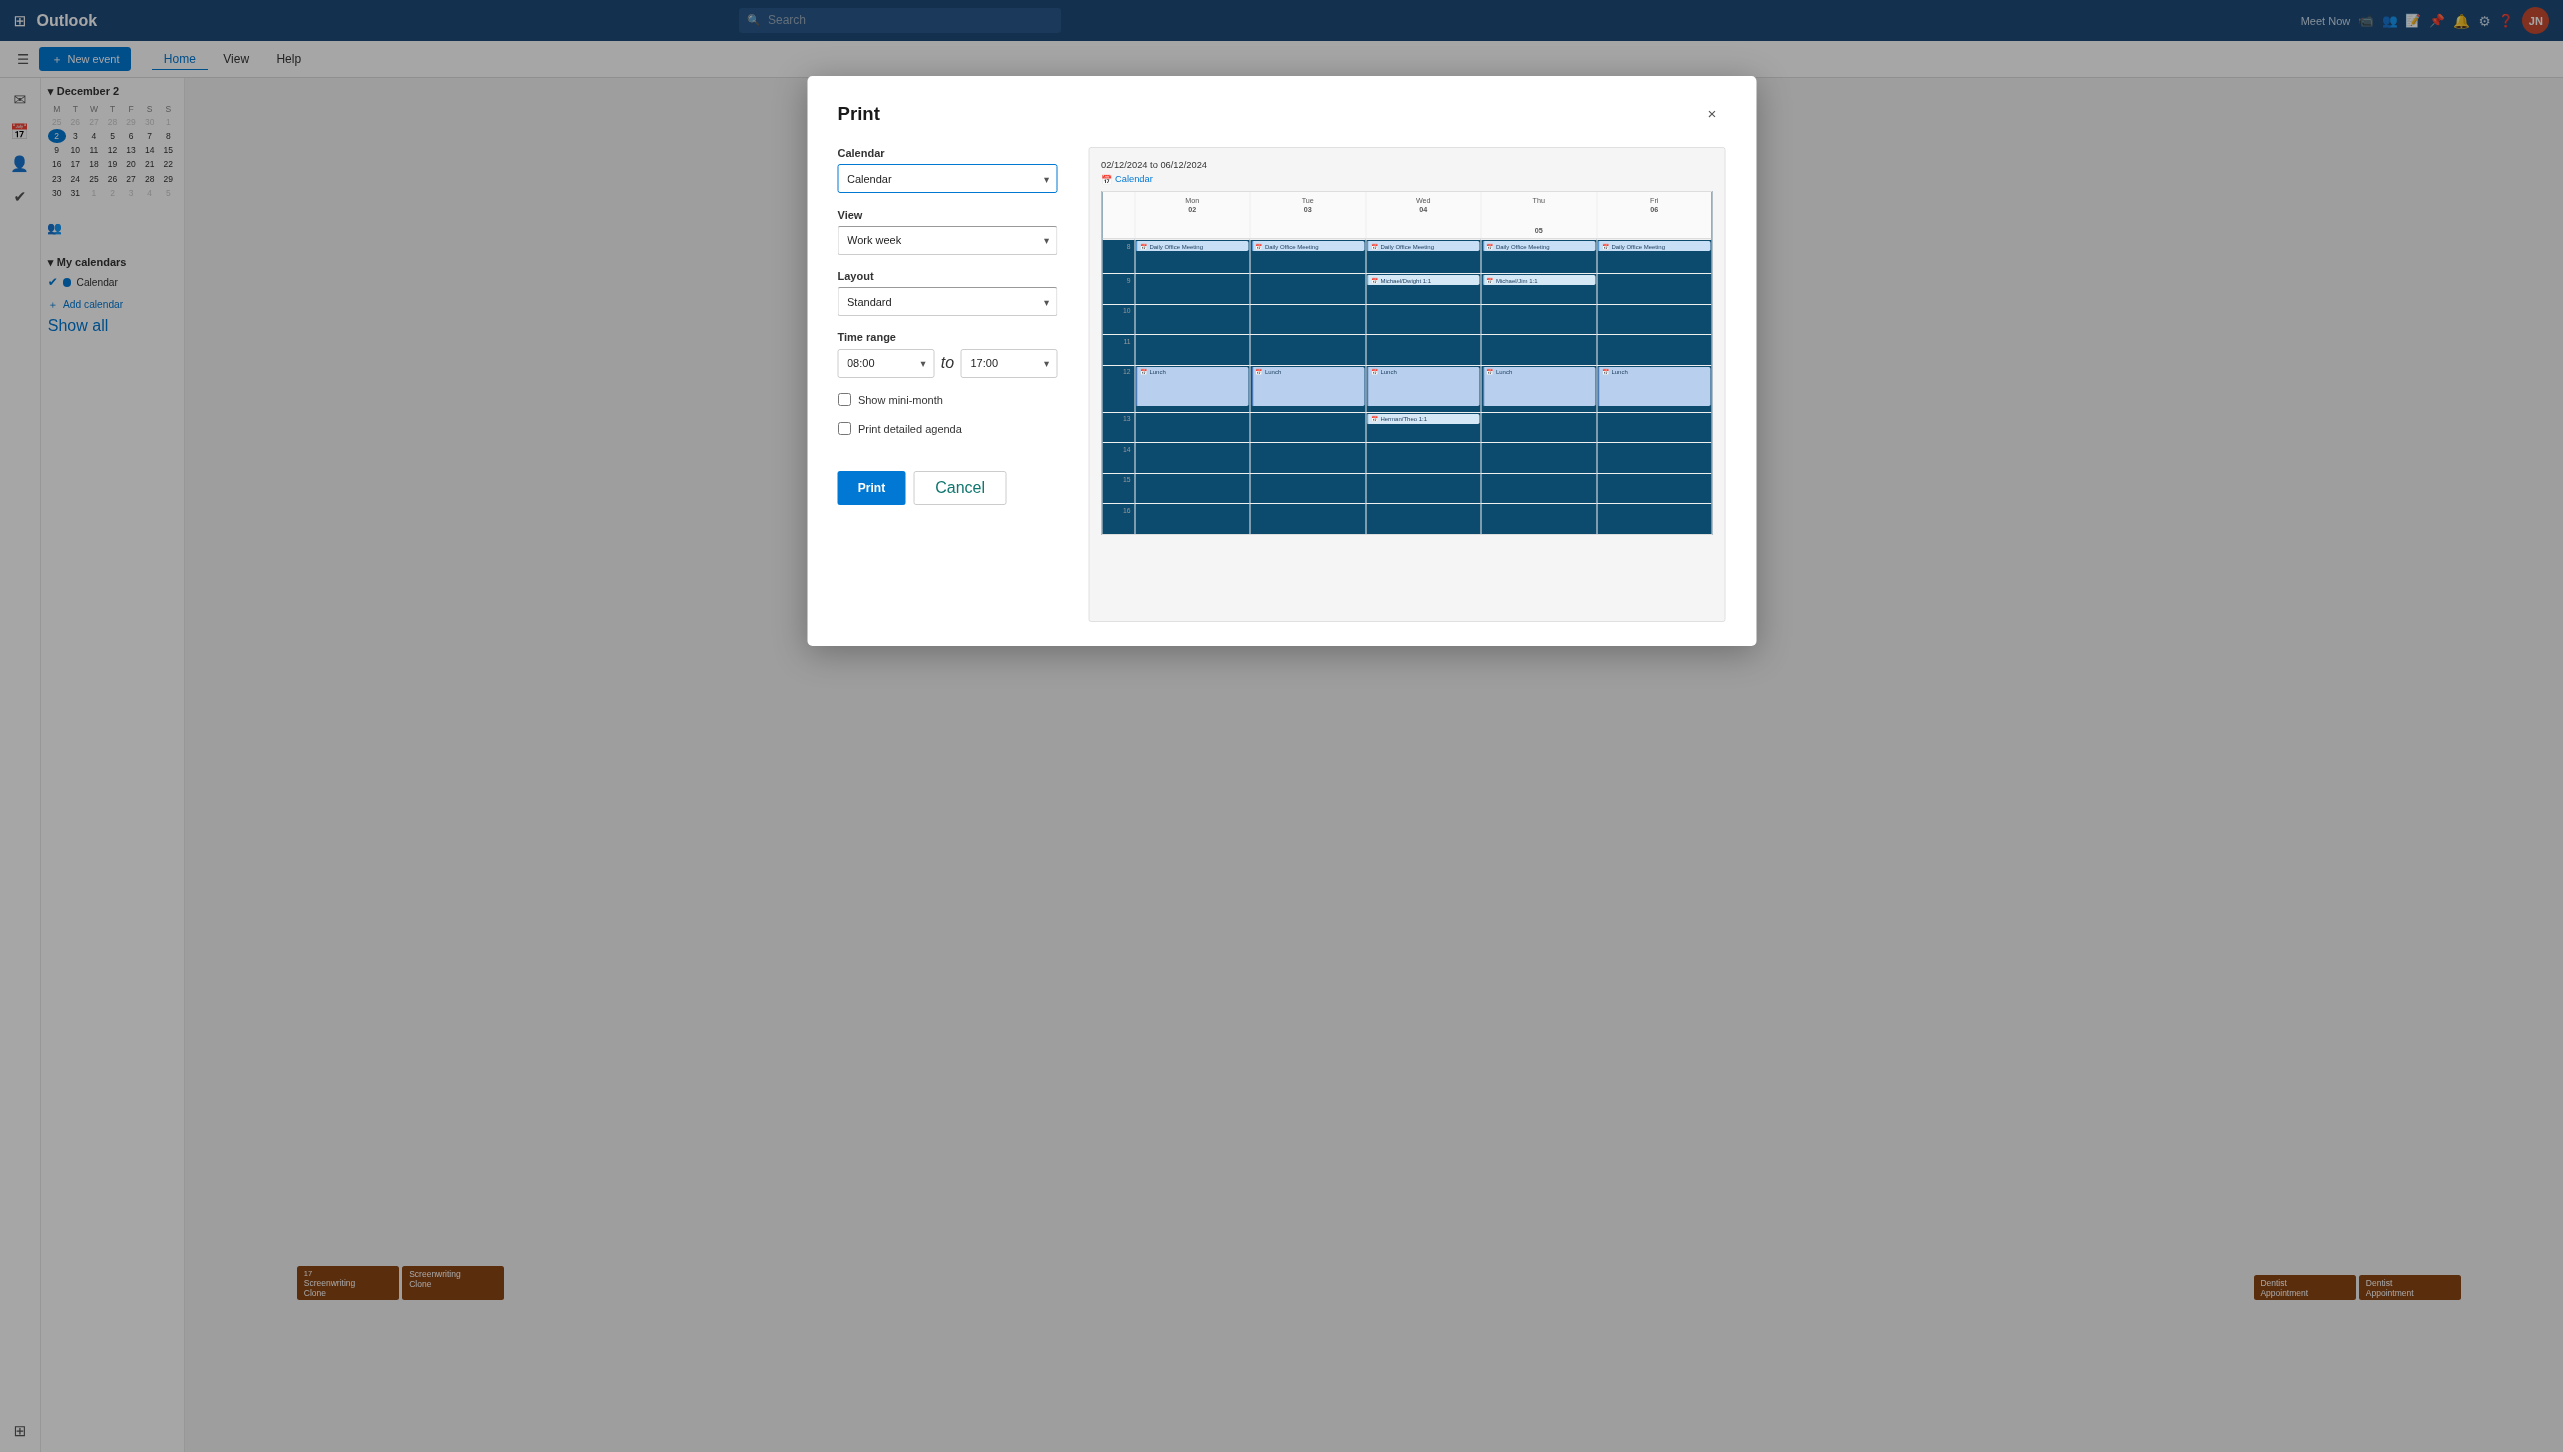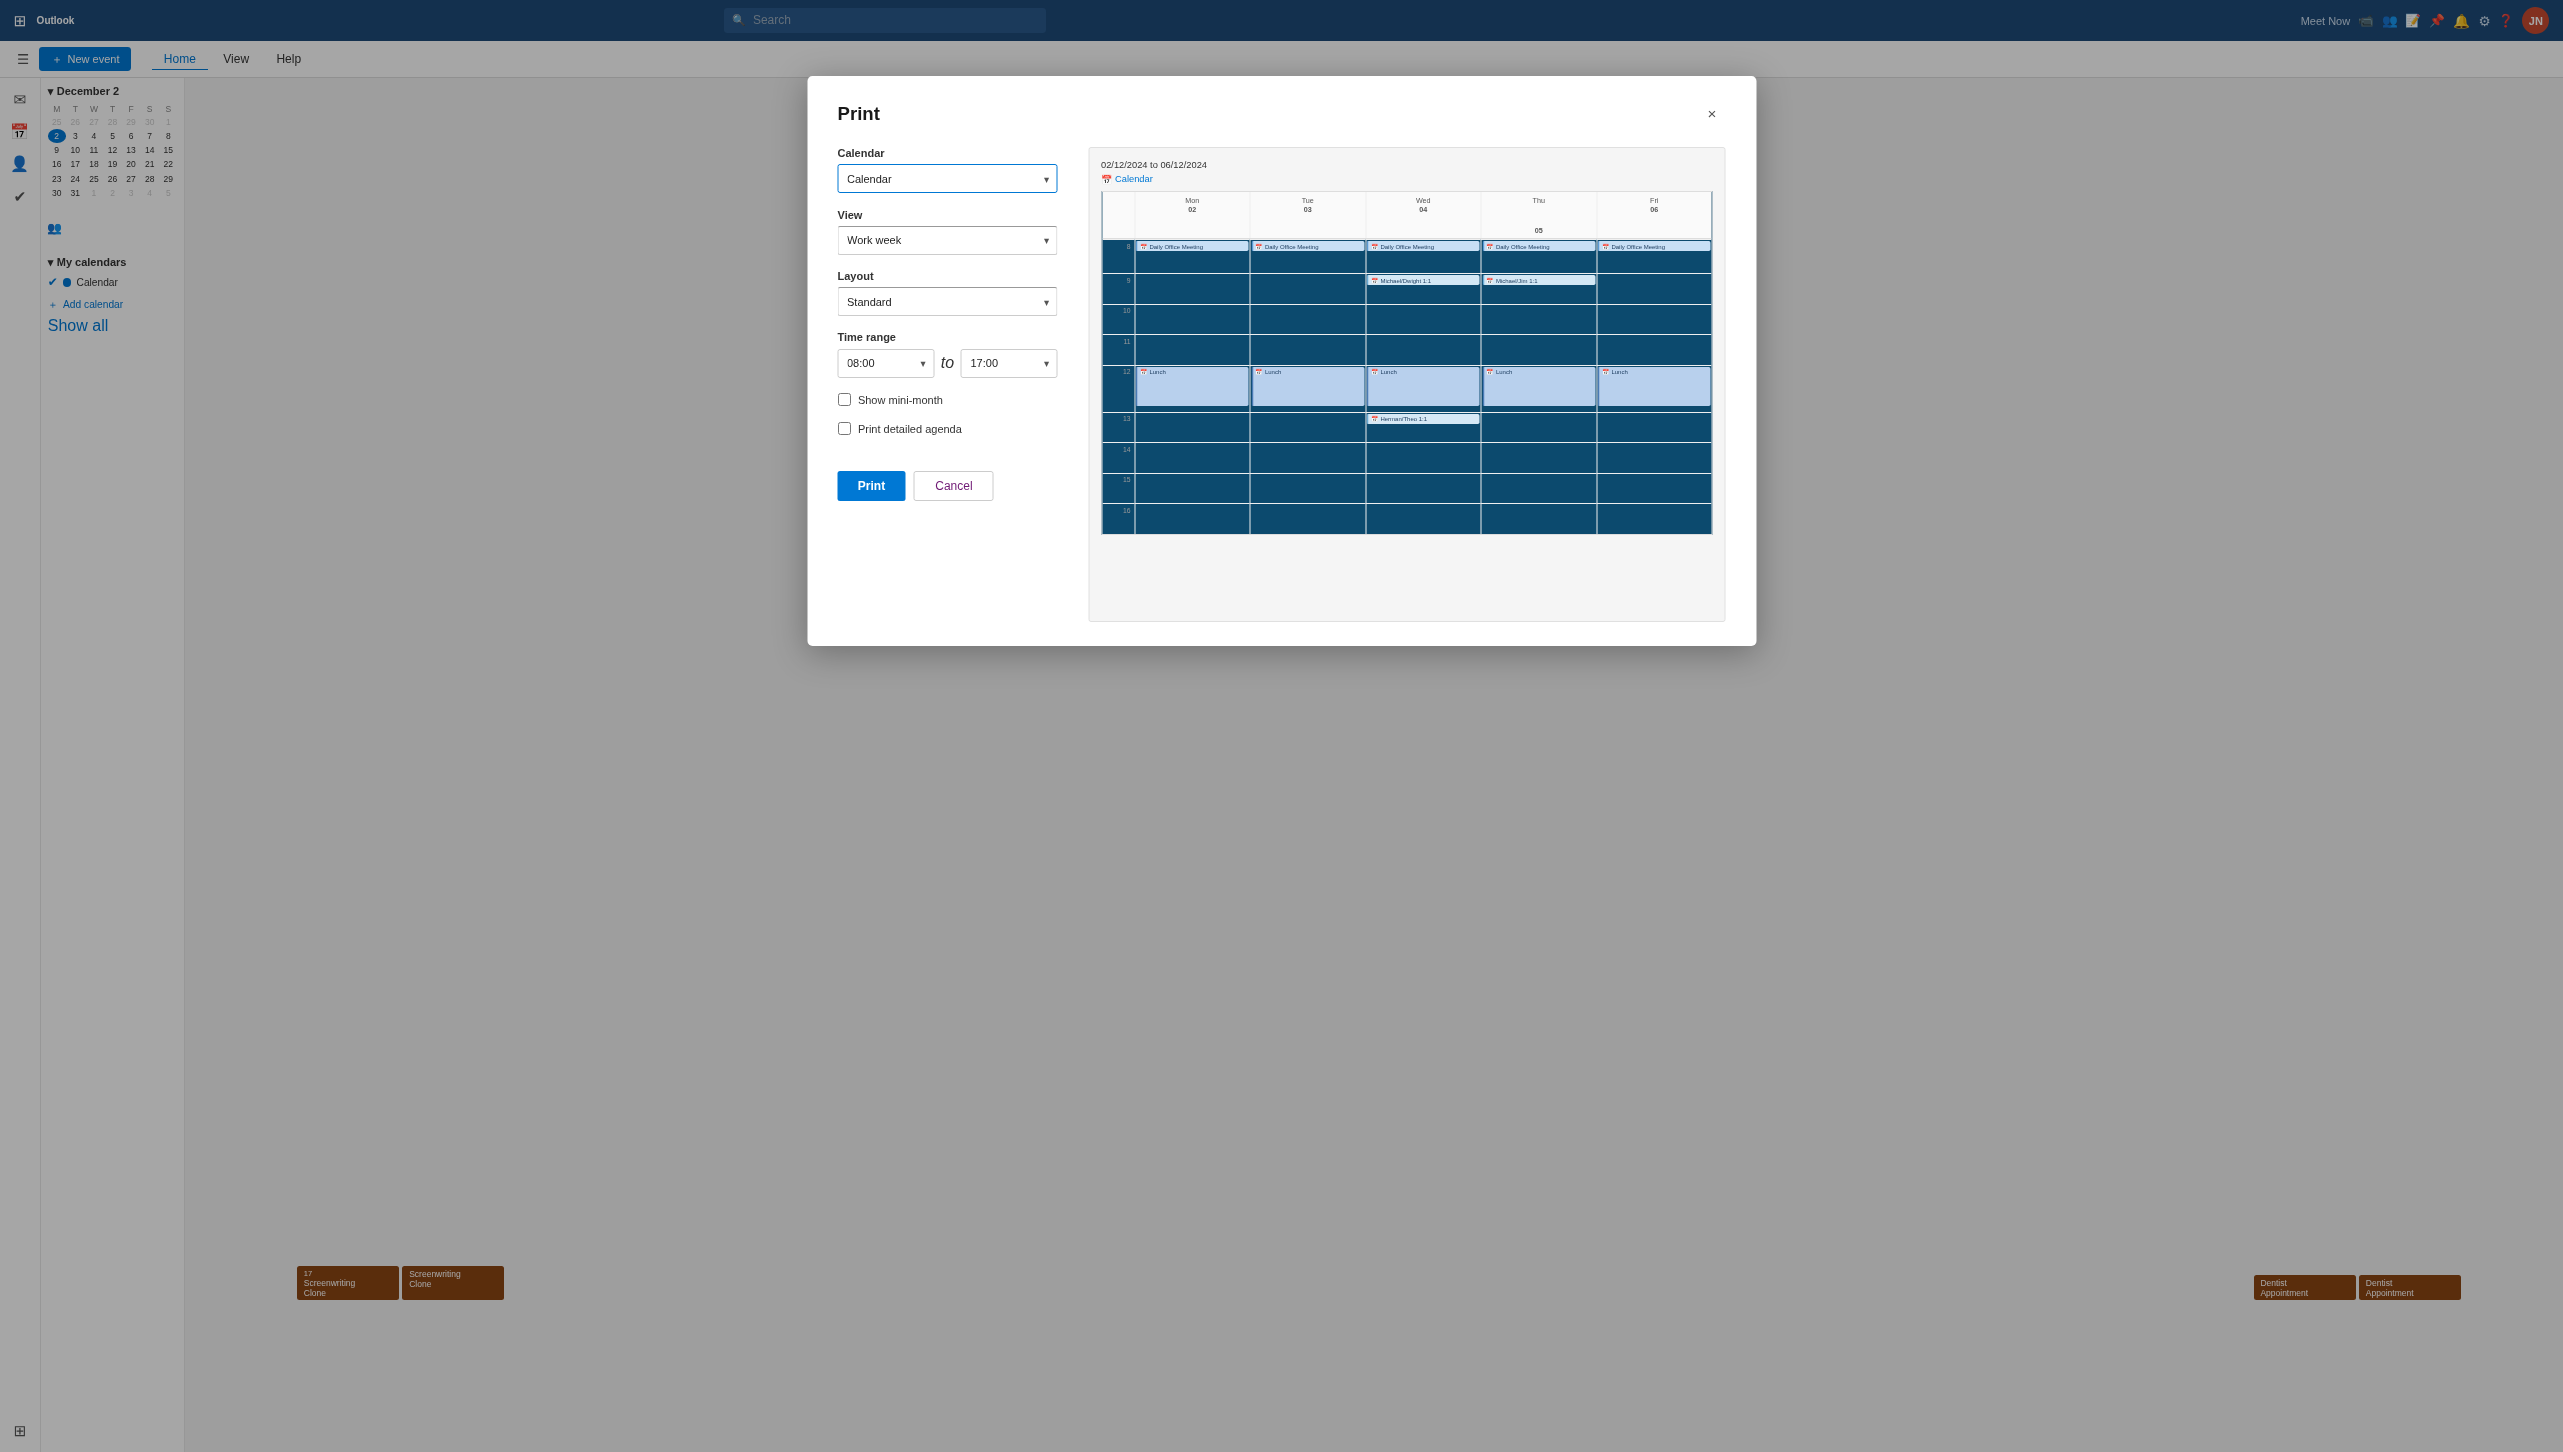--- a/index.html
+++ b/index.html
@@ -24,21 +24,21 @@
       gap: 10.2px;
       z-index: 10;
     }
     .topbar-grid-icon {
       color: #fff;
       font-size: 15.3px;
       cursor: pointer;
     }
     .topbar-app-name {
       color: #fff;
-      font-size: 10px;
+      font-size: 16px;
       font-weight: 600;
       margin-right: 17px;
     }
     .topbar-search {
       flex: 0 0 322px;
       height: 25.4px;
       background: #2a5a8c;
       border-radius: 3.4px;
       display: flex;
       align-items: center;
@@ -256,25 +256,25 @@
       color: #fff;
       border: none;
       border-radius: 2.5px;
       padding: 6.8px 20.3px;
       font-size: 12px;
       cursor: pointer;
       font-weight: 600;
     }
     .btn-cancel {
       background: #fff;
-      color: #701a75;
+      color: #0f766e;
       border: 0.8px solid #ccc;
       border-radius: 2.5px;
       padding: 6.8px 20.3px;
-      font-size: 12px;
+      font-size: 16px;
       cursor: pointer;
     }
 
     
     .dialog-right {
       flex: 1;
       background: #f5f5f5;
       border: 0.8px solid #e0e0e0;
       border-radius: 2.5px;
       padding: 12px;

